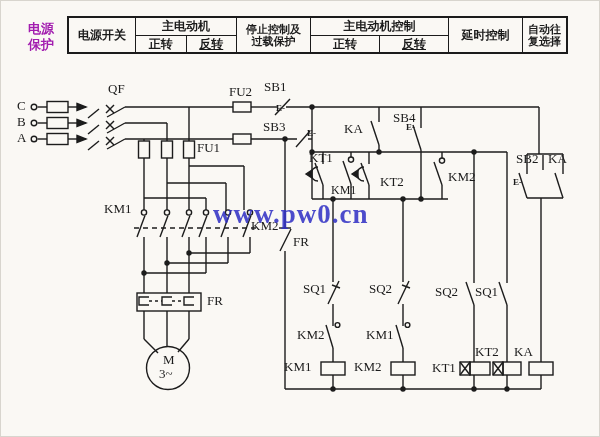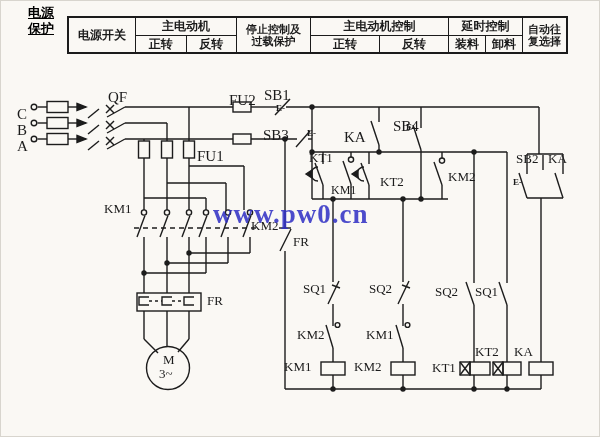--- a/index.html
+++ b/index.html
@@ -1,32 +1,32 @@
 <!DOCTYPE html>
 <html><head>
 <meta charset="utf-8">
 <style>
   html,body{margin:0;padding:0;background:#e8e6e1;}
   #page{position:relative;width:600px;height:437px;background:#faf8f4;overflow:hidden;
         font-family:"Liberation Serif", serif;border:1px solid #d8d5ce;box-sizing:border-box;}
   #wires{position:absolute;left:0;top:0;}
   .lbl{position:absolute;font:13px "Liberation Serif", serif;color:#1b1b1b;white-space:nowrap;line-height:1;}
-  .big{font-size:15px;margin-top:8px;}
+  .big{font-size:13px;}
   .e{font-size:9px;font-weight:bold;}
   
-  .side{position:absolute;left:27px;top:4px;font:bold 13px "Liberation Sans", sans-serif;
-        color:#000000;line-height:16px;text-decoration:underline;}
+  .side{position:absolute;left:27px;top:20px;font:bold 13px "Liberation Sans", sans-serif;
+        color:#a21caf;line-height:16px;}
   .tbl{position:absolute;left:66px;top:15px;width:501px;height:38px;border:2px solid #1b1b1b;
        display:flex;box-sizing:border-box;font:bold 12px "Liberation Sans", sans-serif;color:#1b1b1b;background:#faf8f4;}
   .col{border-right:1.5px solid #1b1b1b;display:flex;flex-direction:column;box-sizing:border-box;}
   .col:last-child{border-right:none;align-items:center;}
   .cell{display:flex;align-items:center;justify-content:center;flex:1;}
   .split{display:flex;flex:1;border-top:1.5px solid #1b1b1b;}
   .split .cell{border-right:1.5px solid #1b1b1b;}
-  .split .cell:last-child{border-right:none;}
+  .split .cell:last-child{border-right:none;text-decoration:underline;}
   .twoline{font-size:11px;line-height:12px;text-align:center;justify-content:center;
            display:flex;flex-direction:column;align-items:center;flex:1;}
   .wm{position:absolute;left:212px;top:198px;font:bold 27px "Liberation Serif", serif;
       color:#2e2ec4;opacity:.85;letter-spacing:1px;}
   .cap{position:absolute;left:55px;top:403px;width:545px;text-align:center;
        font:bold 17px "Liberation Serif", serif;color:#202020;letter-spacing:1.5px;}
 </style>
 </head>
 <body>
 
@@ -56,24 +56,20 @@
     </div>
     <div class="col" style="width:138px">
       <div class="cell">主电动机控制</div>
       <div class="split">
         <div class="cell" style="width:73px">正转</div>
         <div class="cell" style="width:65px">反转</div>
       </div>
     </div>
     <div class="col" style="width:74px">
       <div class="cell">延时控制</div>
-      <div class="split">
-        <div class="cell" style="width:37px">装料</div>
-        <div class="cell" style="width:37px">卸料</div>
-      </div>
     </div>
     <div class="col" style="width:43px">
       <div class="twoline">
         <span>自动往</span>
         <span>复选择</span>
       </div>
     </div>
   </div>
 
   <svg id="wires" width="600" height="437" viewBox="0 0 600 437" stroke="#1c1c1c" stroke-width="1.4" fill="none">

